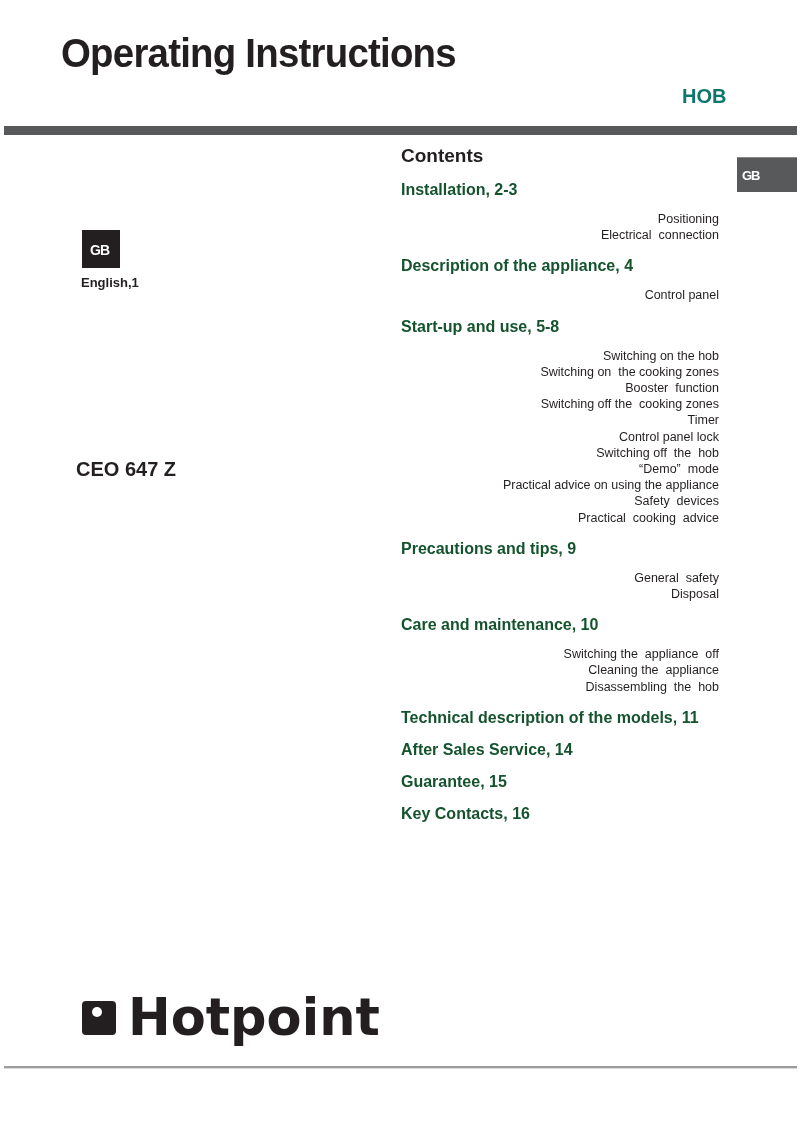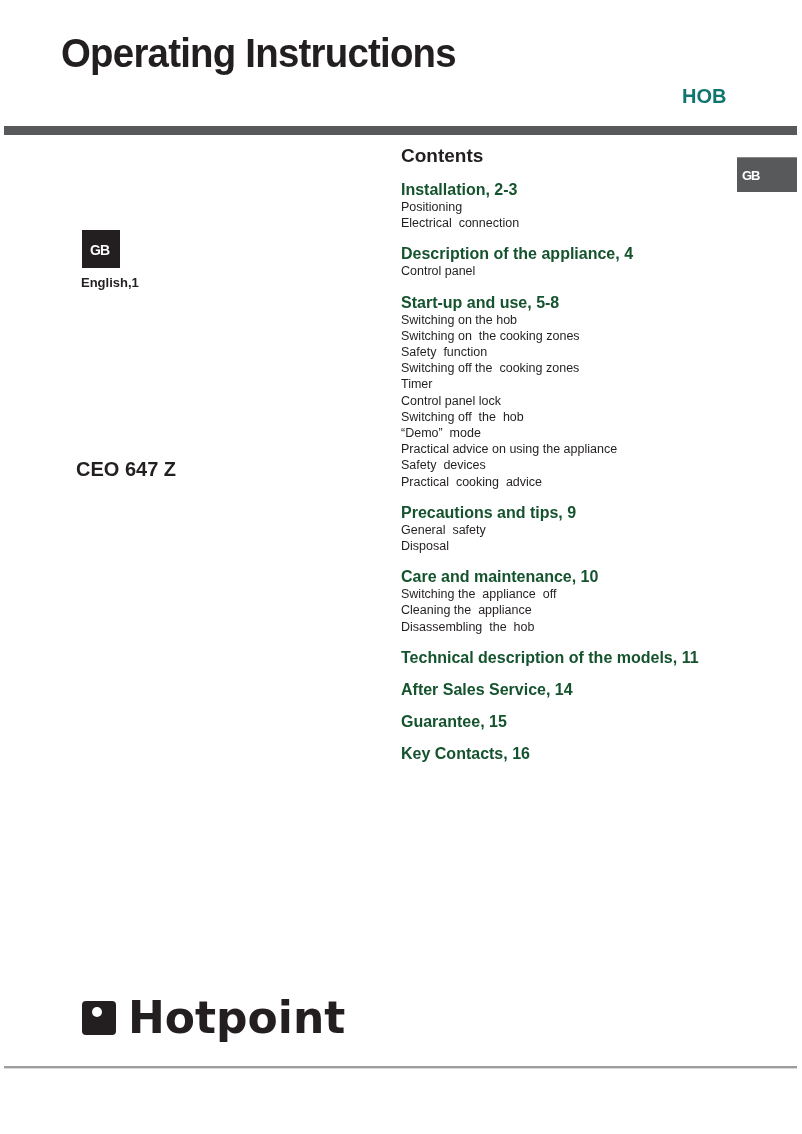--- a/index.html
+++ b/index.html
@@ -45,35 +45,35 @@
     .contents {
       position: absolute; left: 401px; top: 145px; width: 330px;
     }
     .contents-title {
       font-size: 19px; font-weight: bold; margin: 0; line-height: 22px; color: #231f20;
     }
     .section { margin-top: 13px; }
     .section-heading {
       font-size: 16px; font-weight: bold; line-height: 19px; color: #14532d; margin: 0;
     }
-    .section-items { list-style: none; margin: 0; padding: 0; }
+    .section-items { list-style: none; margin: 12px; padding: 0; text-align: right; }
     .section-items li {
       font-size: 12.5px; line-height: 16.2px; color: #231f20; white-space: pre;
     }
     .logo {
       position: absolute; left: 82px; top: 996px; height: 44px; display: flex; align-items: center;
     }
     .logo-mark {
       width: 34px; height: 34px; background: #231f20; border-radius: 4px; position: relative; margin-right: 12px;
     }
     .logo-mark::after {
       content: ""; position: absolute; left: 10px; top: 6px; width: 10px; height: 10px; background: #fff; border-radius: 50%;
     }
     .logo-text {
-      font-family: "DejaVu Sans", sans-serif; font-size: 44px; font-weight: bold; color: #231f20; letter-spacing: 0px; line-height: 44px;
+      font-family: "DejaVu Sans", sans-serif; font-size: 51px; font-weight: bold; color: #231f20; letter-spacing: 0px; line-height: 44px;
     }
   </style>
 </head>
 <body>
 
 <h1 class="title">Operating Instructions</h1>
 <div class="product">HOB</div>
 <div class="top-bar"></div>
 
 <div class="lang-tab">
@@ -102,21 +102,21 @@
     <ul class="section-items">
       <li>Control panel</li>
     </ul>
   </div>
 
   <div class="section">
     <h3 class="section-heading">Start-up and use, 5-8</h3>
     <ul class="section-items">
       <li>Switching on the hob</li>
       <li>Switching on  the cooking zones</li>
-      <li>Safety  function</li>
+      <li>Booster  function</li>
       <li>Switching off the  cooking zones</li>
       <li>Timer</li>
       <li>Control panel lock</li>
       <li>Switching off  the  hob</li>
       <li>“Demo”  mode</li>
       <li>Practical advice on using the appliance</li>
       <li>Safety  devices</li>
       <li>Practical  cooking  advice</li>
     </ul>
   </div>

